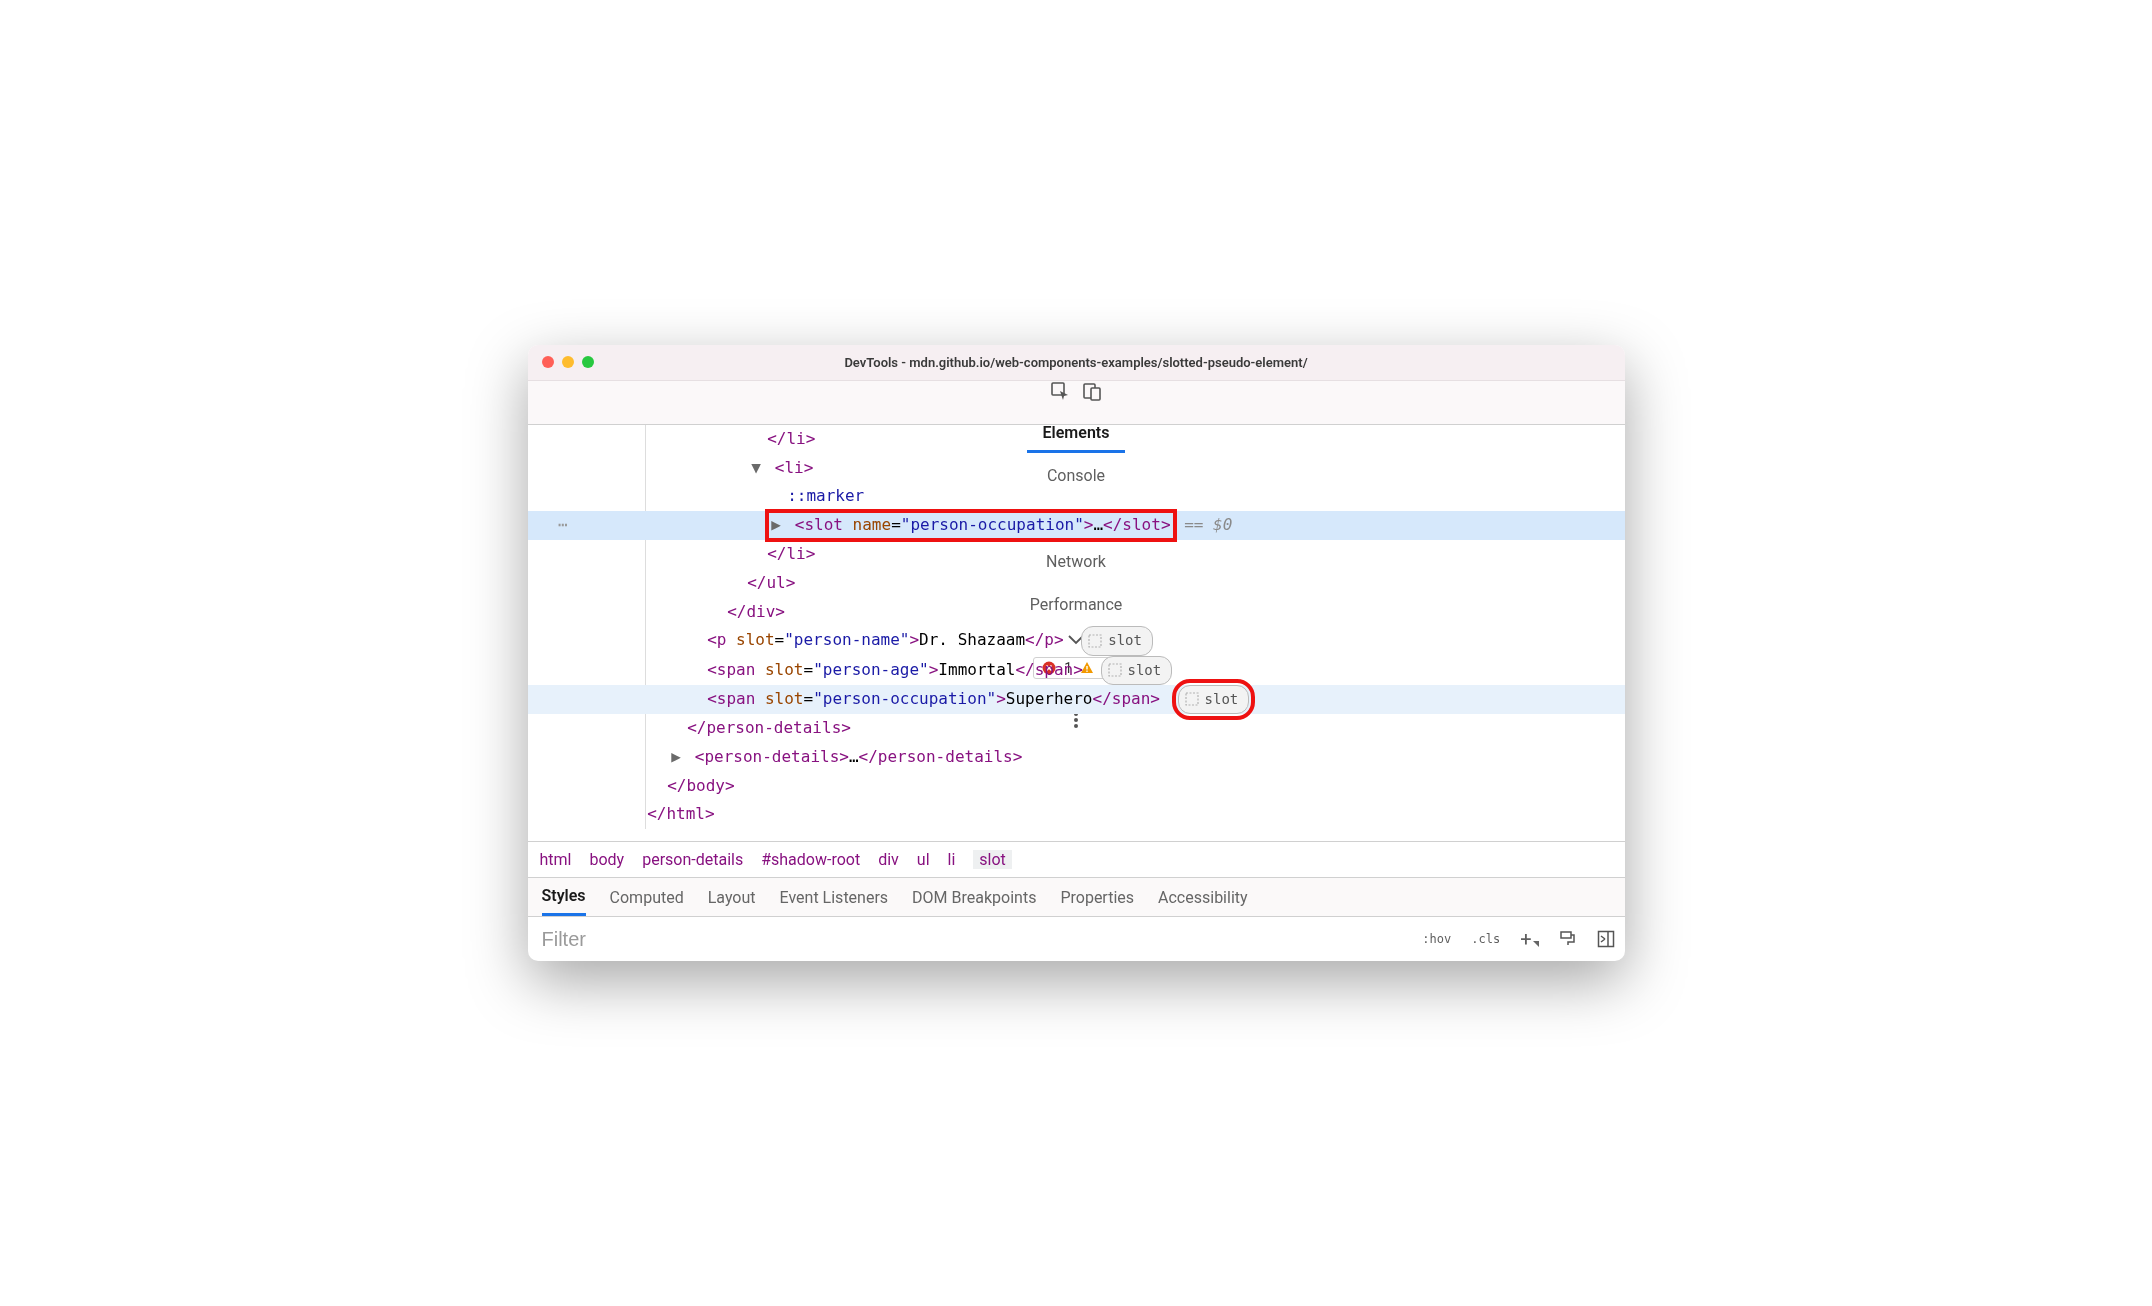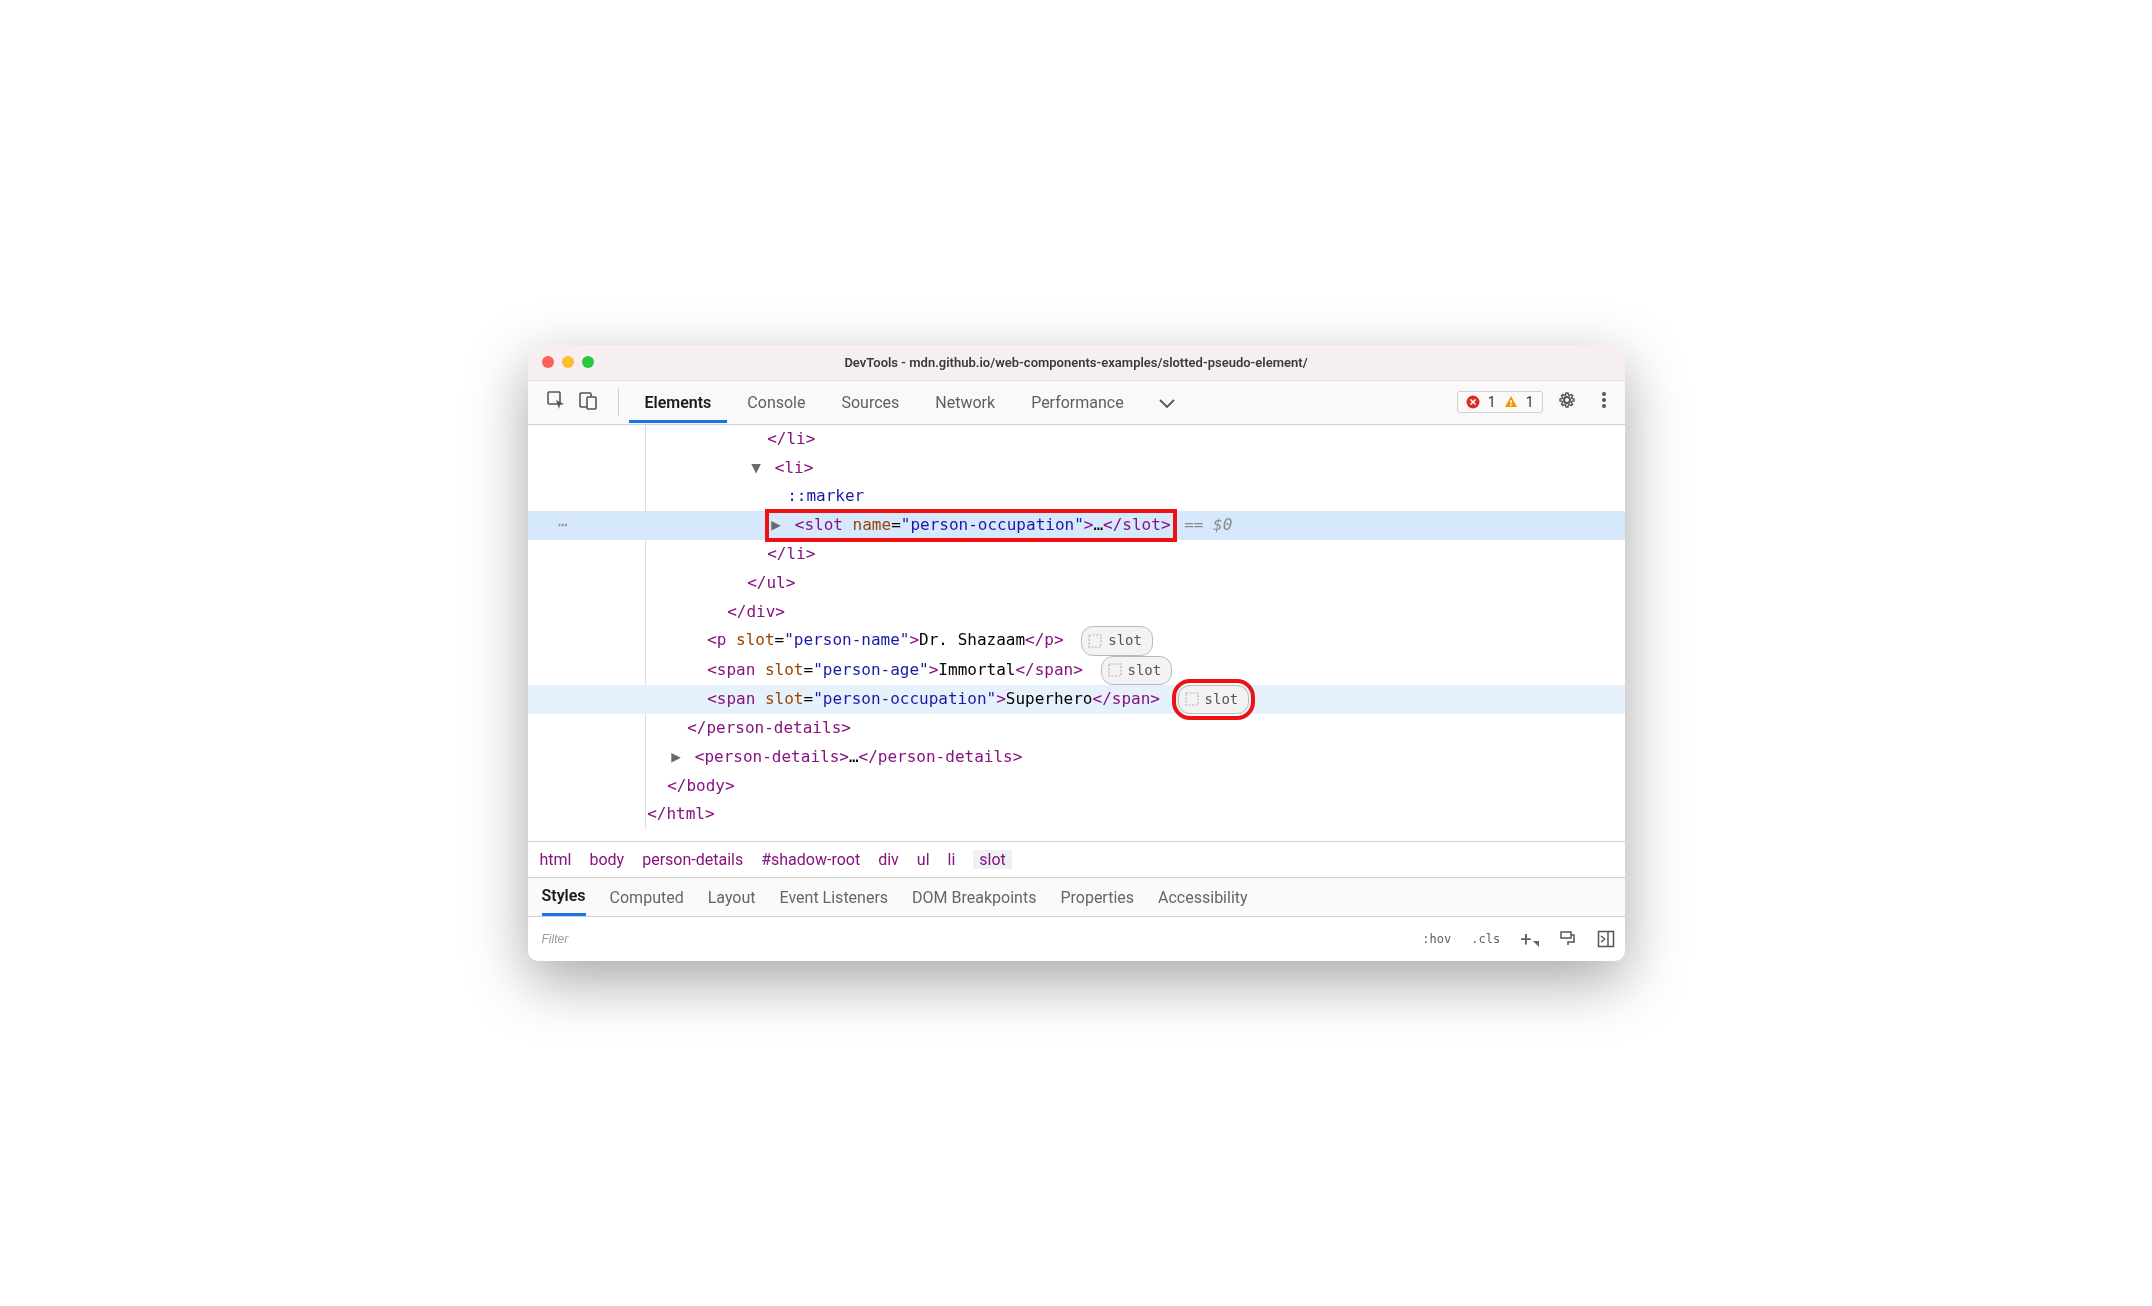--- a/index.html
+++ b/index.html
@@ -42,20 +42,21 @@
   }
   
   .toolbar {
     height: 44px;
     display: flex;
     align-items: center;
     border-bottom: 1px solid #d0d0d0;
     background: #fbf8f9;
     padding: 0 8px;
     gap: 4px;
+    flex-direction: column;
   }
   .icon-group { display: flex; align-items: center; gap: 12px; padding: 0 10px; }
   .vsep { width: 1px; background: #d0d0d0; height: 28px; margin: 0 6px; }
   .tab {
     padding: 10px 16px;
     font-size: 16px;
     color: #5f5f5f;
     cursor: pointer;
     position: relative;
   }
@@ -132,21 +133,21 @@
     align-items: center;
   }
   .subtab { padding-bottom: 8px; cursor: pointer; }
   .subtab.active { color: #1a1a1a; font-weight: 600; border-bottom: 3px solid #1a73e8; }
   
   .filter-row {
     display: flex; align-items: center; border-top: 0; height: 44px;
   }
   .filter-input {
     flex: 1; border: none; outline: none; padding: 0 14px;
-    font-size: 12px; color: #8b5cf6; background: transparent; font-style: italic;
+    font-size: 20px; color: #8b5cf6; background: transparent;
   }
   .filter-input::placeholder { color: #9a9a9a; }
   .tool { padding: 0 10px; color: #5f5f5f; font-size: 12px; cursor: pointer; display:flex; align-items:center; }
   .tool.mono { font-family: Menlo, Consolas, monospace; }
 </style>
 </head>
 <body>
 
 <div class="window">
 

